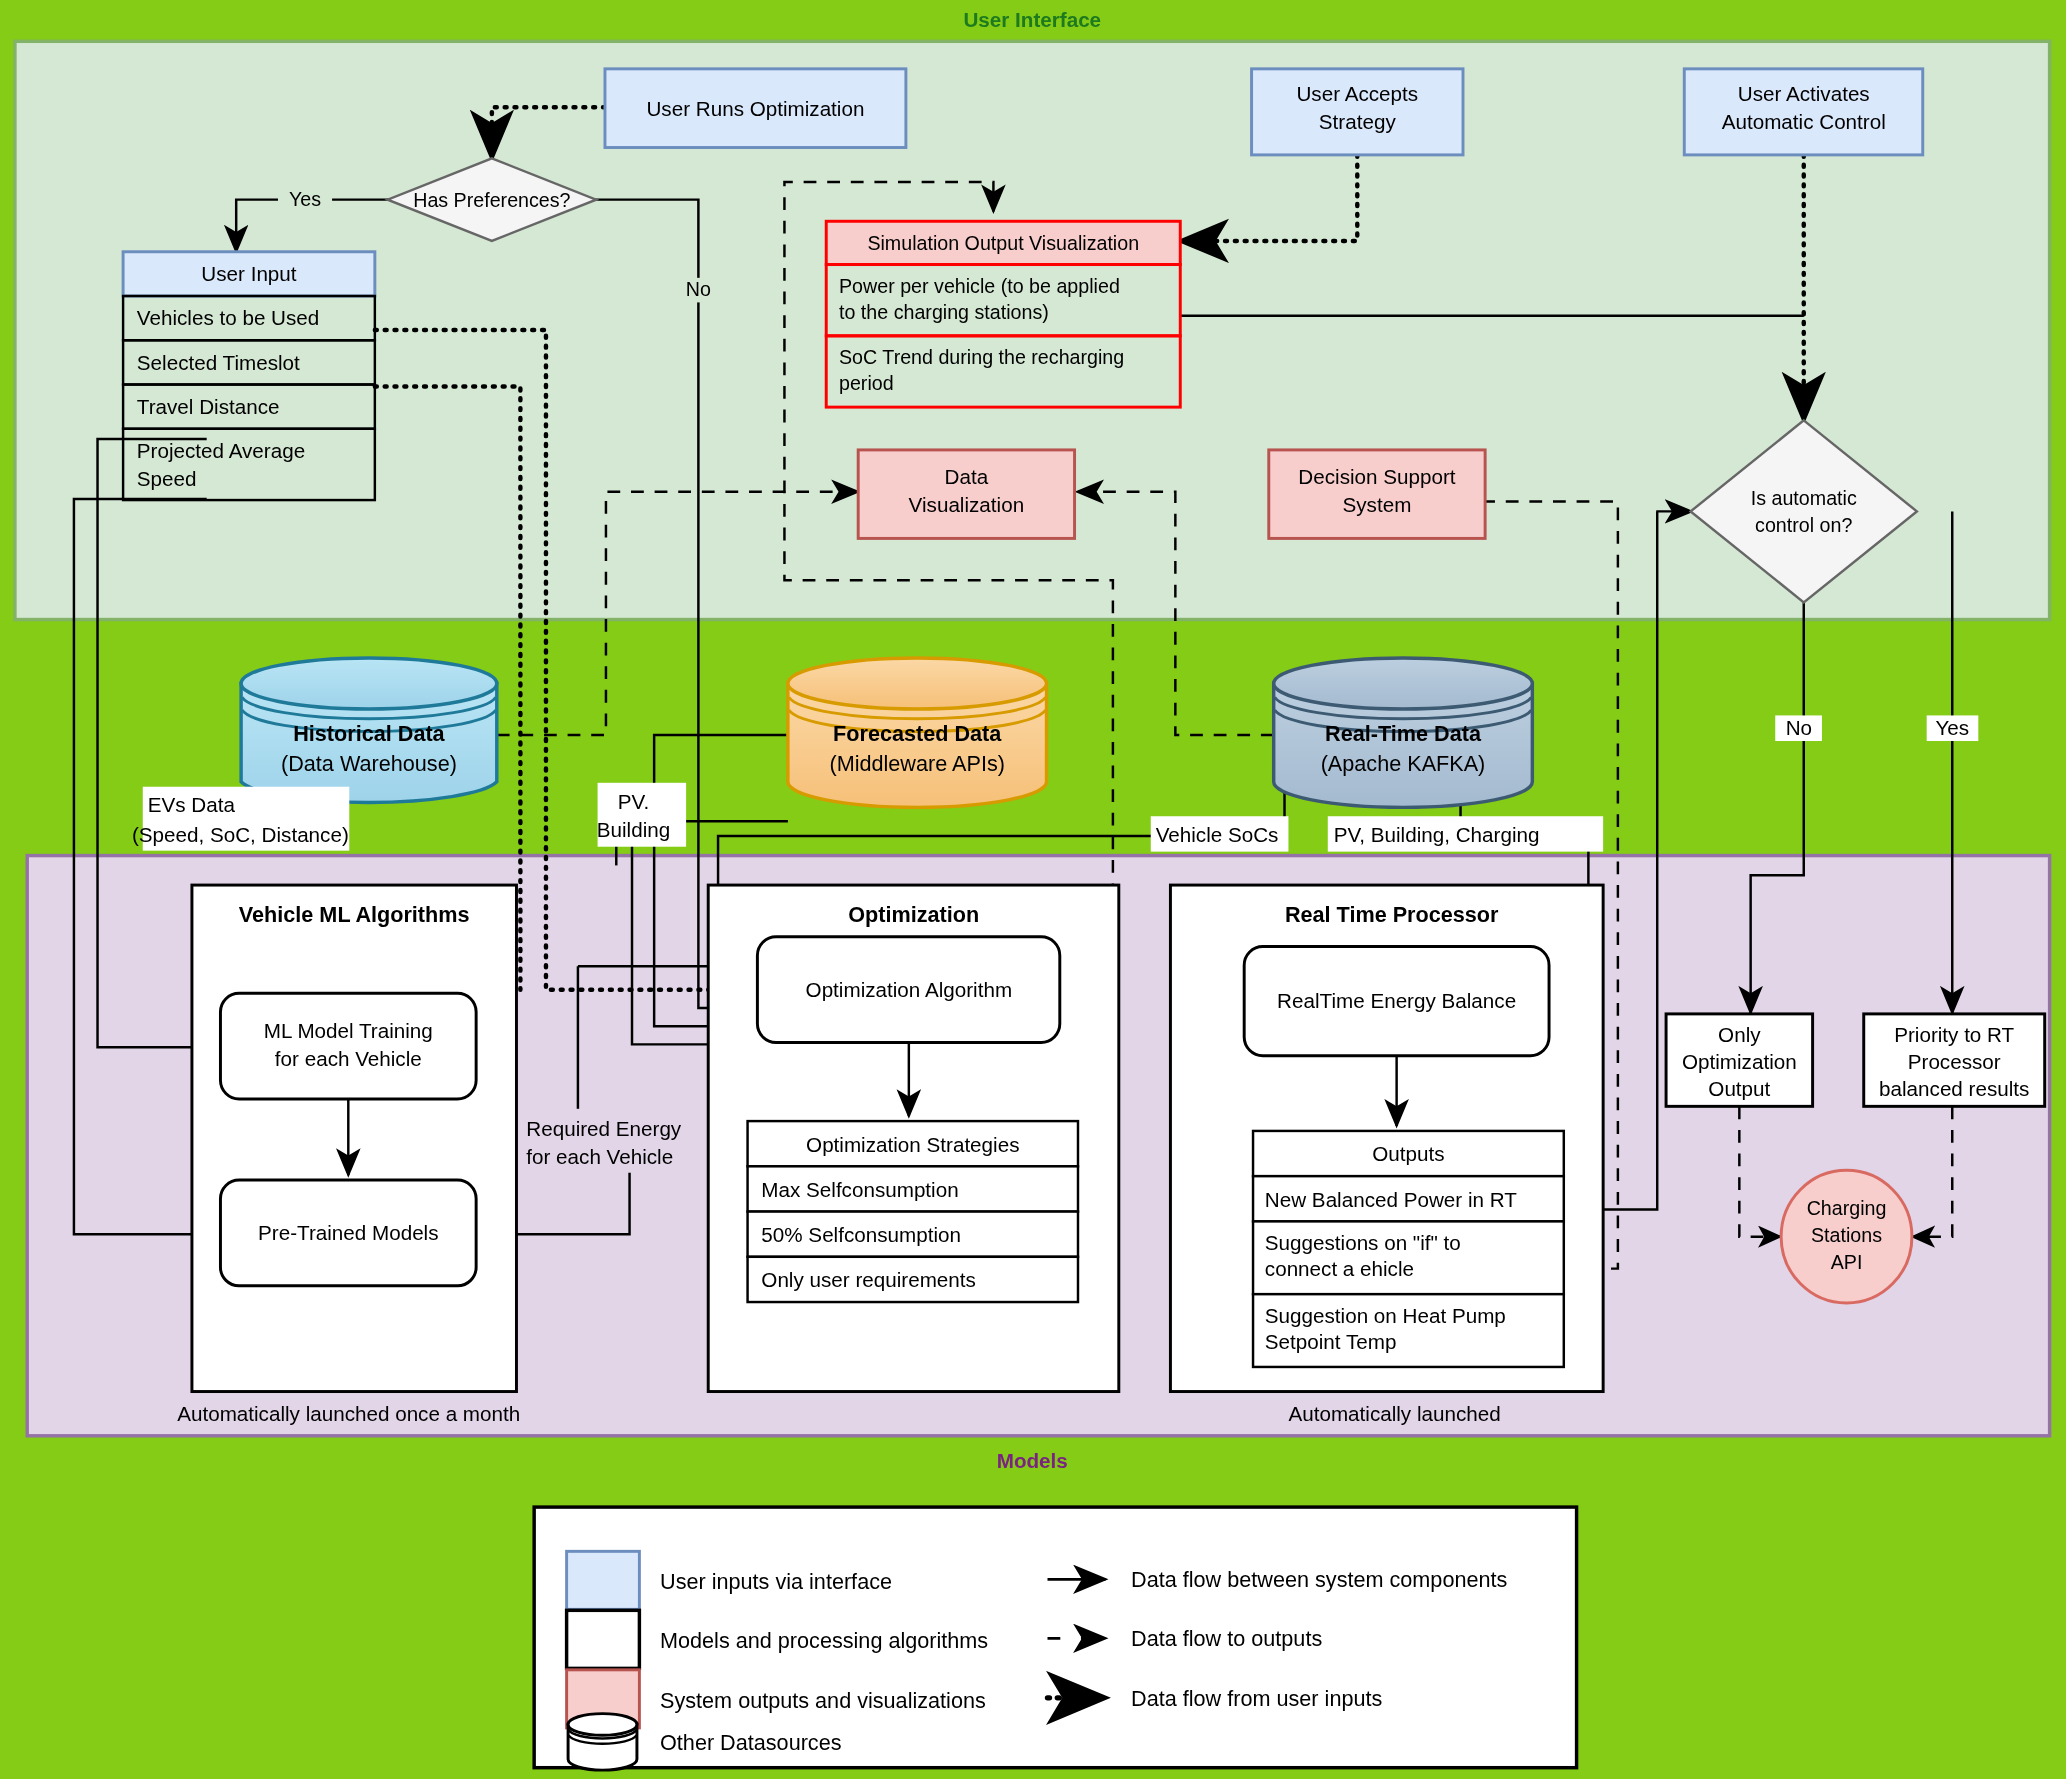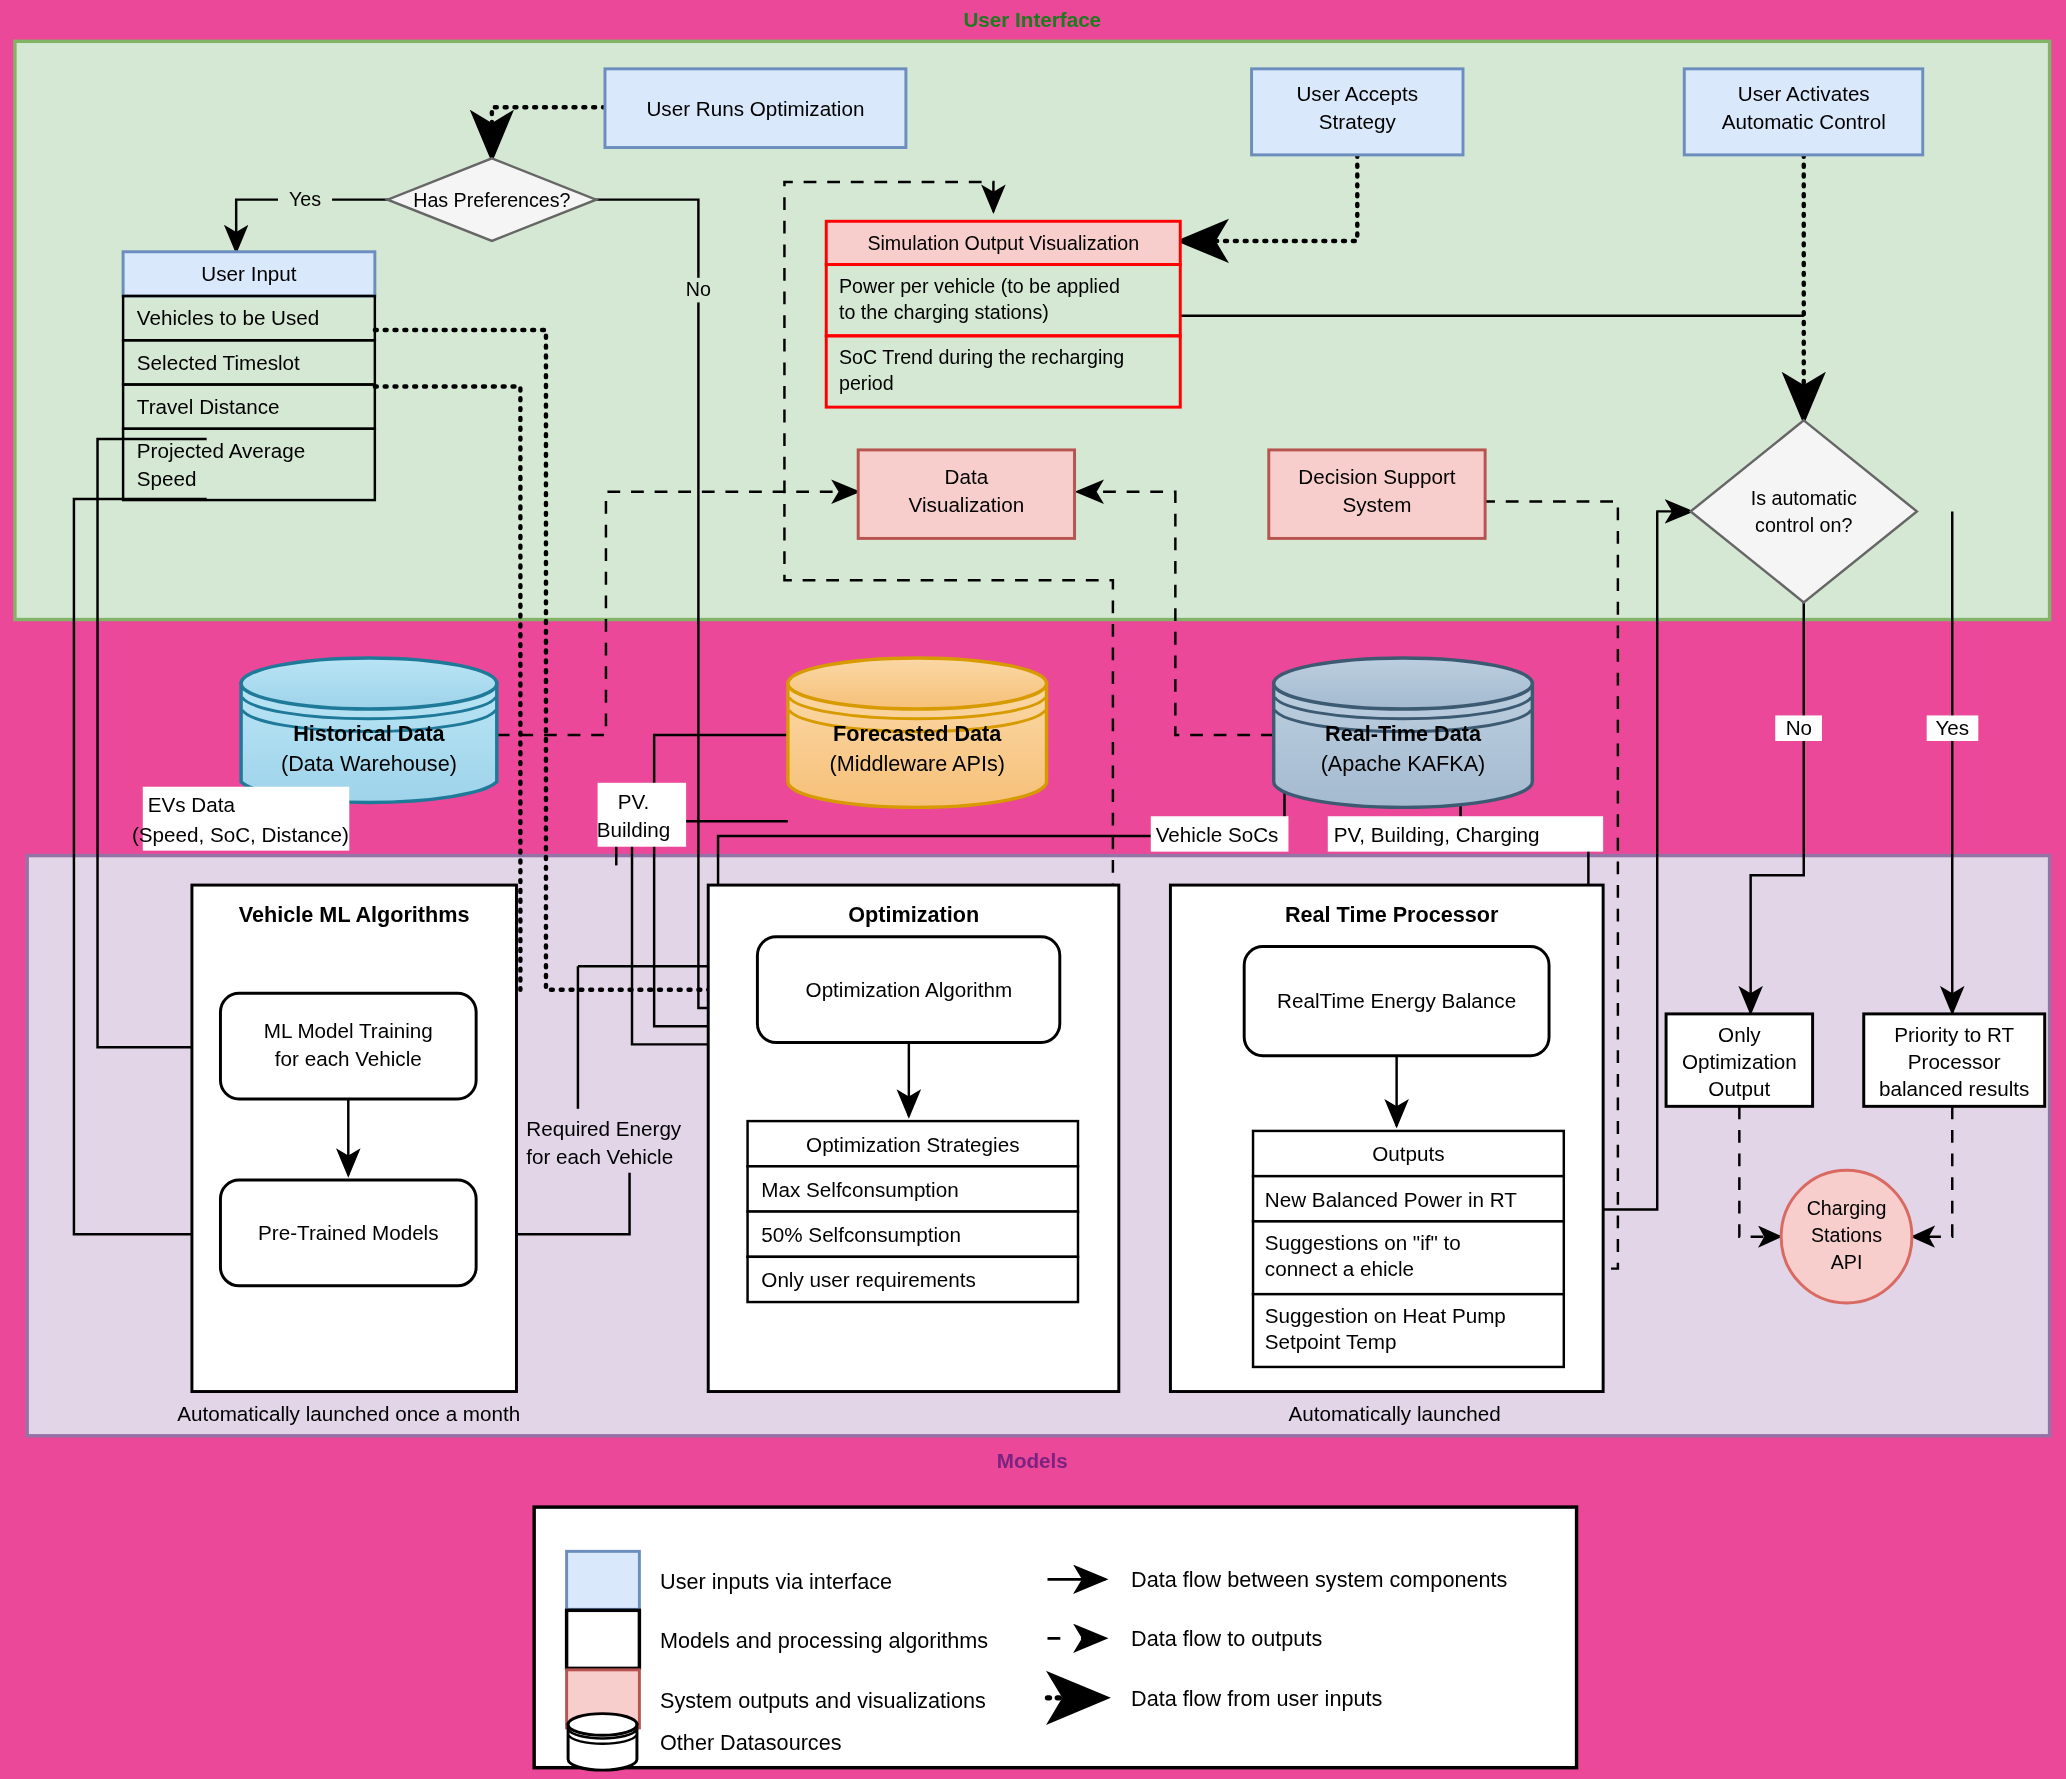--- a/index.html
+++ b/index.html
@@ -1,17 +1,17 @@
 <!DOCTYPE html>
 <html style="font-size:7.9px"><head>
 <meta charset="utf-8">
 <style>
   html,body{margin:0;padding:0;background:#ffffff;}
   body{font-family:"Liberation Sans",sans-serif;}
-  #stage{position:relative;width:2066px;height:1779px;background:#ec4899;overflow:hidden;}
+  #stage{position:relative;width:2066px;height:1779px;background:#84cc16;overflow:hidden;}
   svg{position:absolute;top:0;left:0;width:2066px;height:1779px;}
   .ttl{font-weight:bold;}
   text{font-family:"Liberation Sans",sans-serif;}
 </style>
 </head>
 <body>
 
 <div id="stage">
 <svg viewBox="0 0 4201 3618" xmlns="http://www.w3.org/2000/svg">
   <defs>

